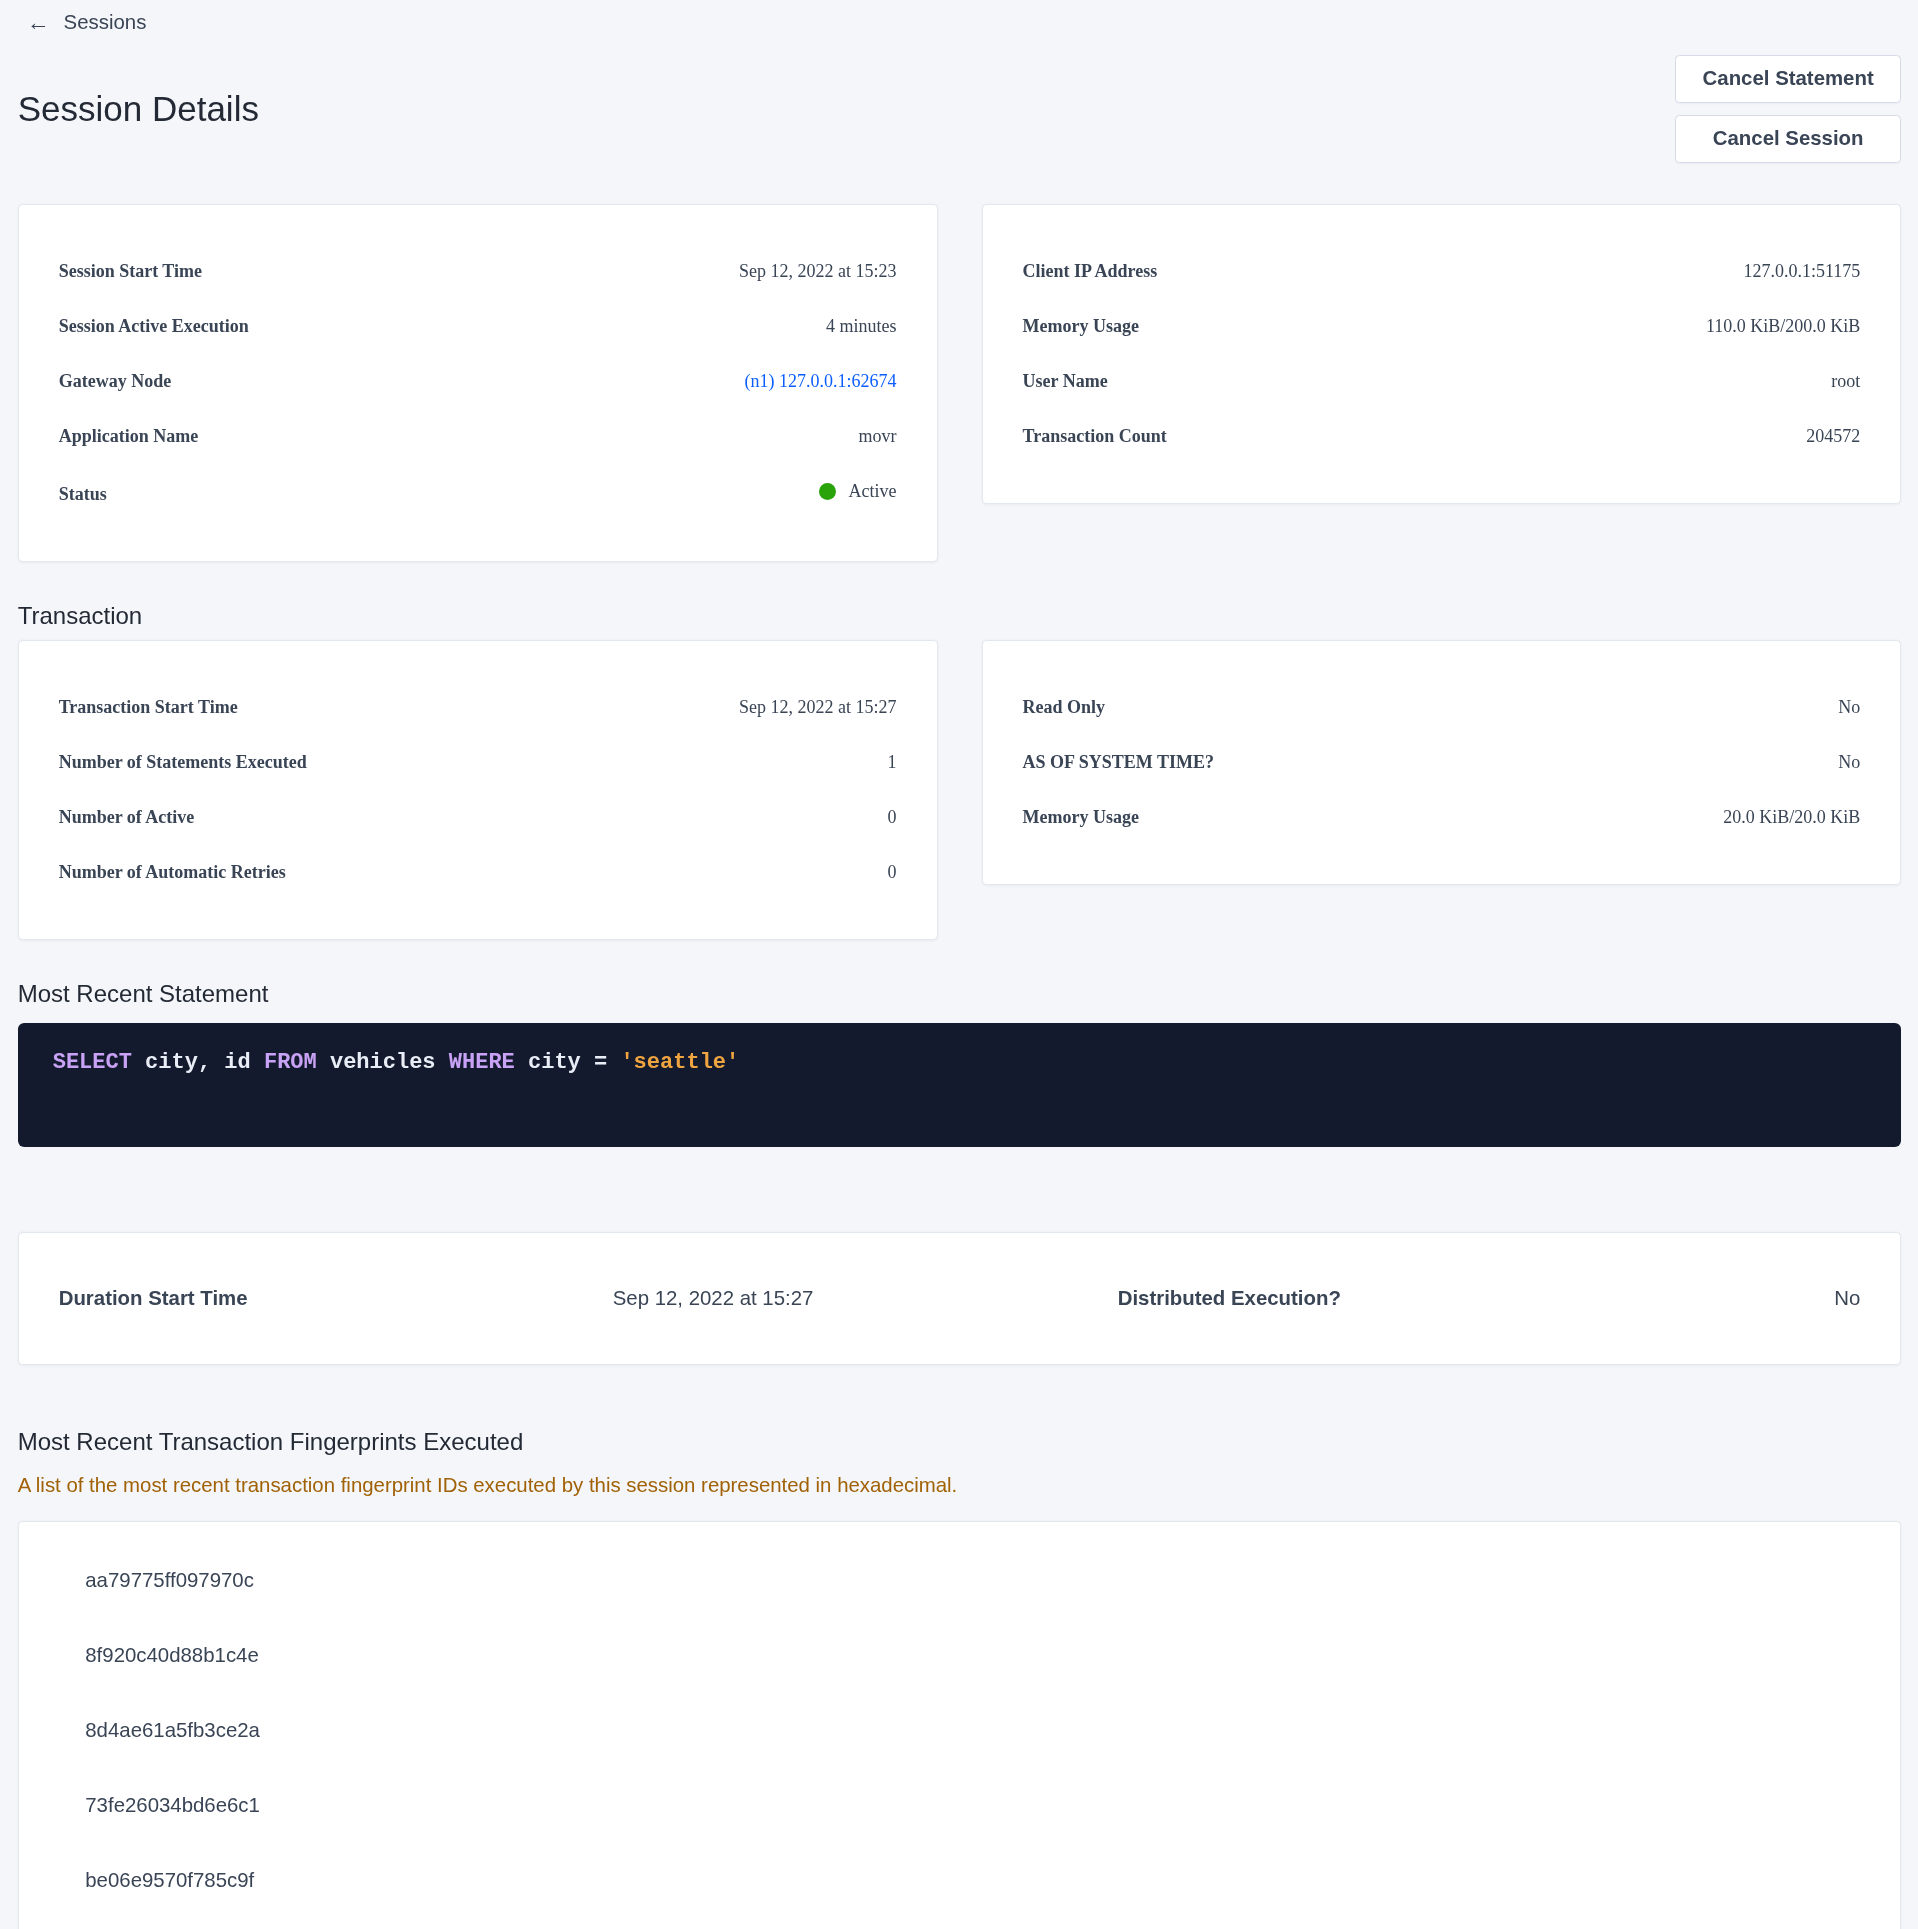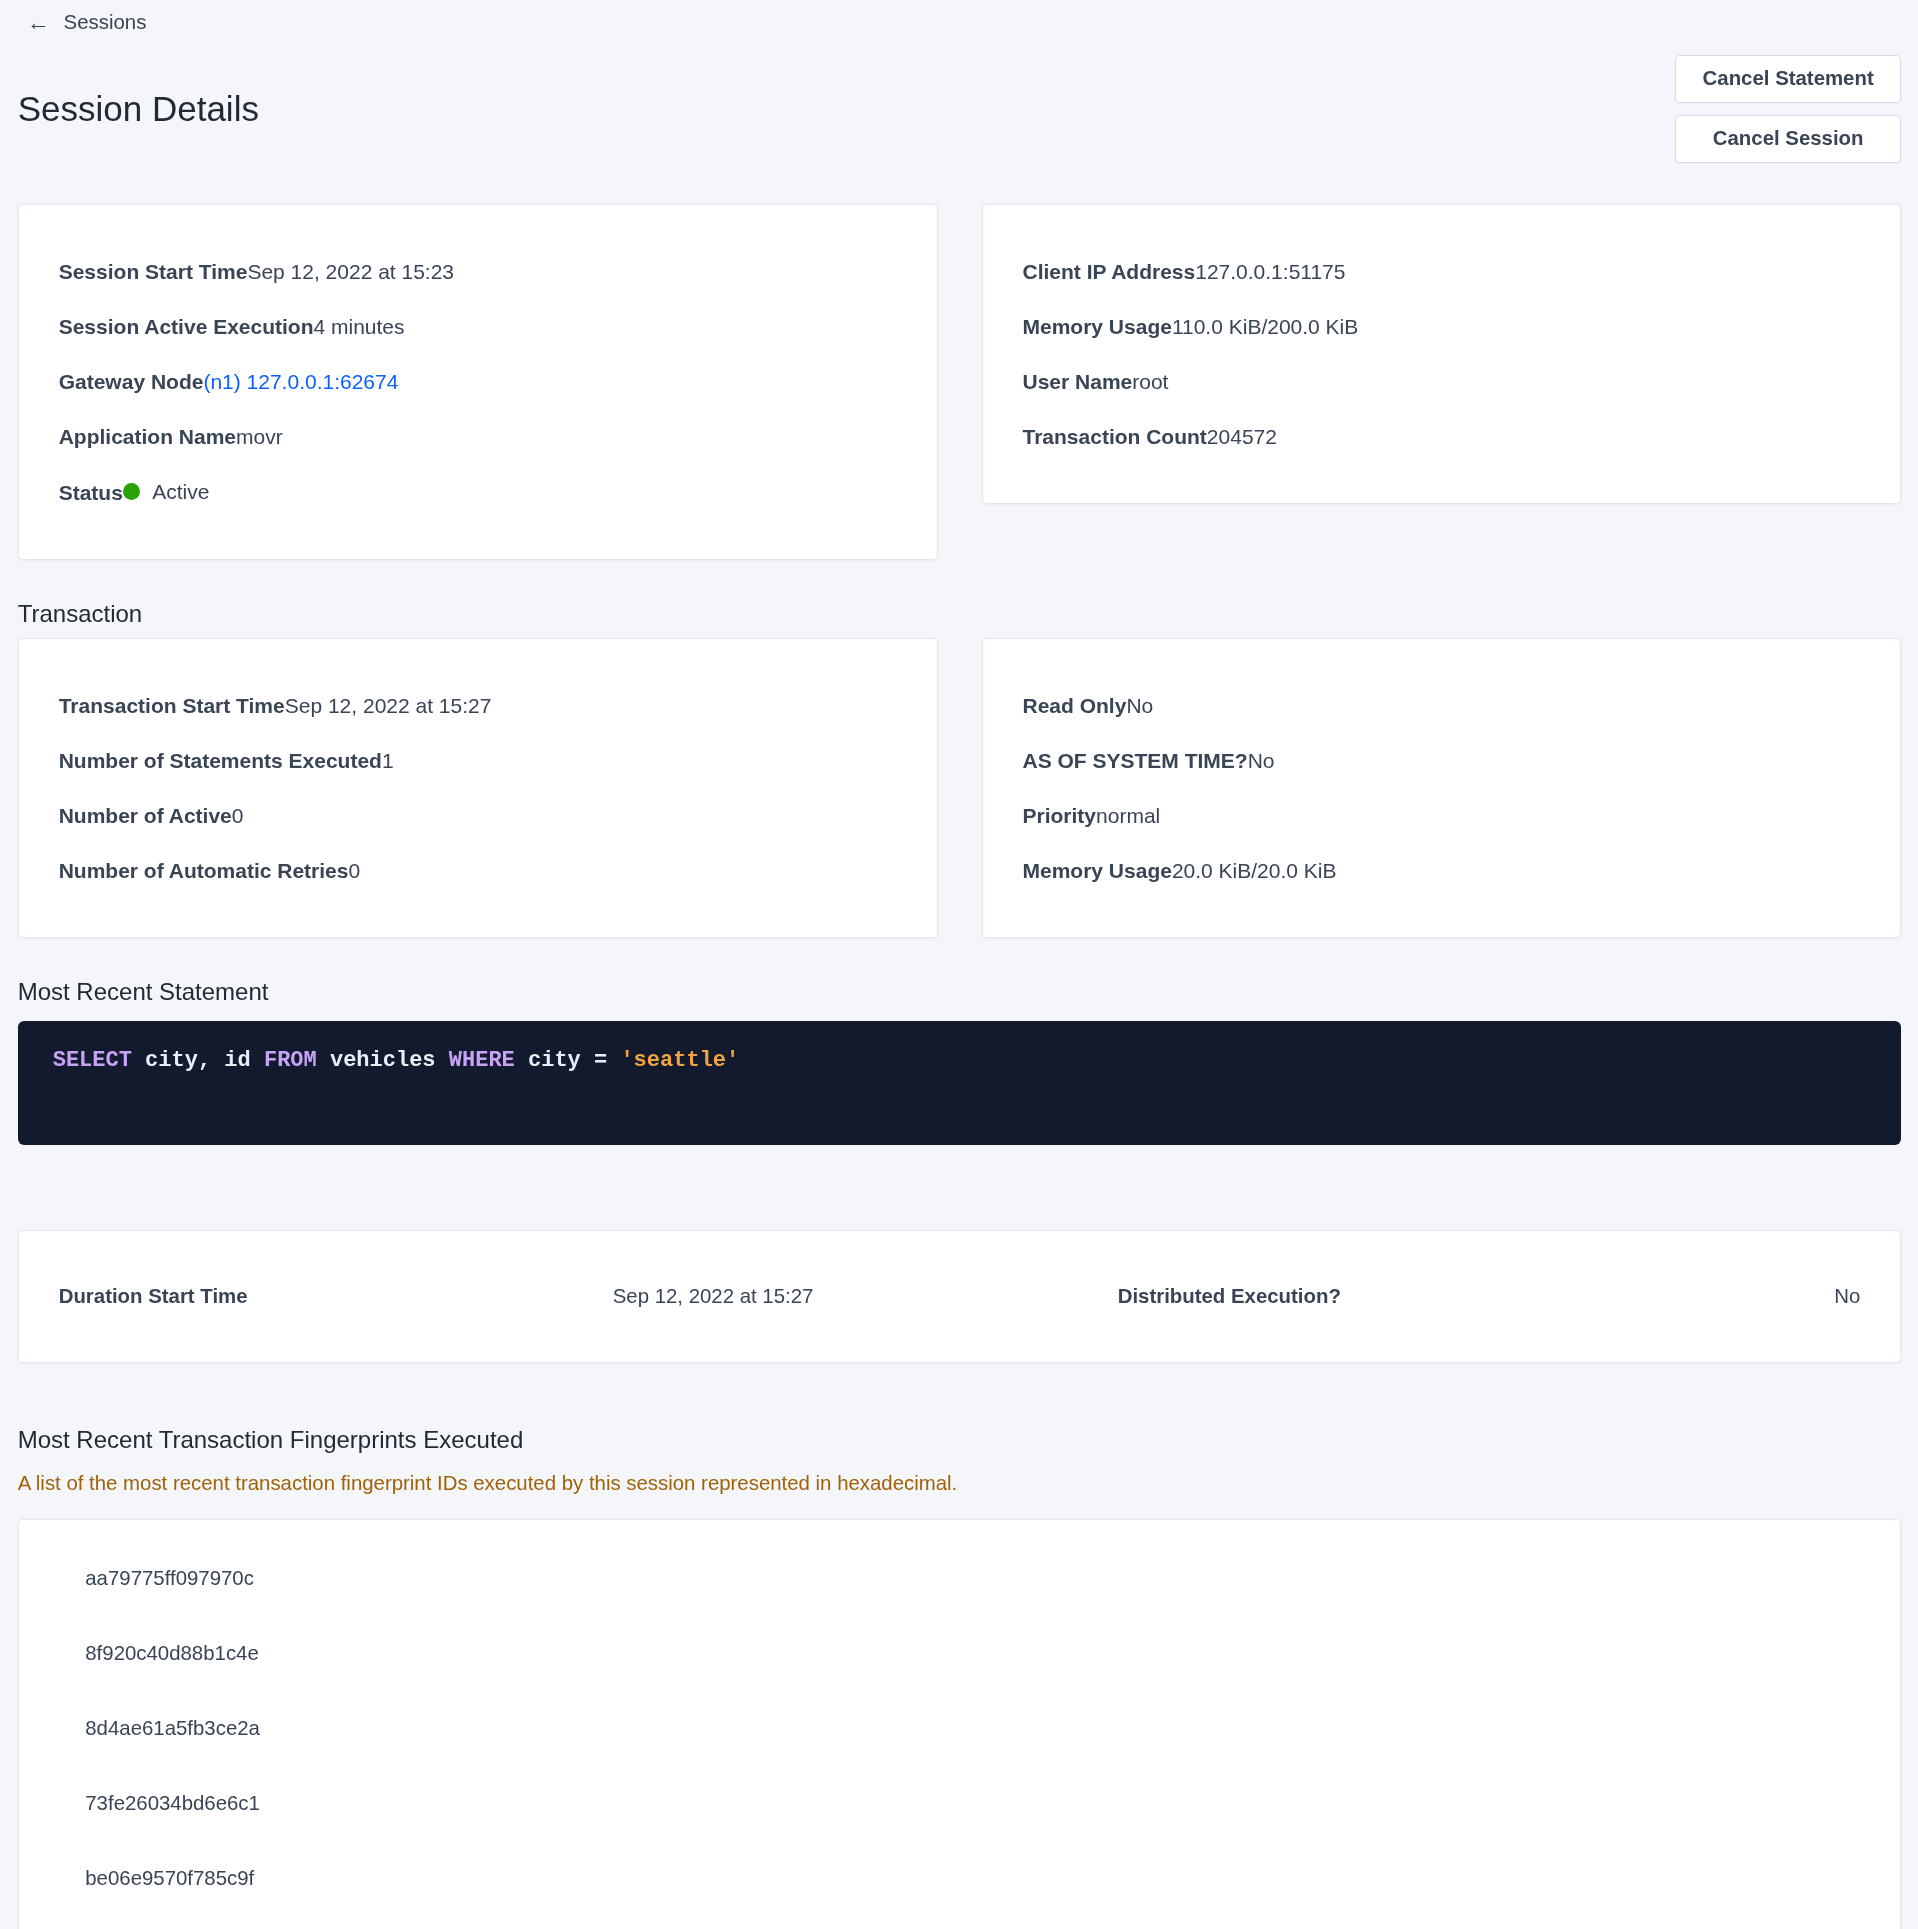--- a/index.html
+++ b/index.html
@@ -48,22 +48,22 @@
   
   .two-col{
     margin:41px 17.7px 0;display:grid;grid-template-columns:1fr 1fr;gap:44px;align-items:start;
   }
   .card{
     background:var(--card-bg);border:0.9px solid var(--card-border);border-radius:4.4px;
     box-shadow:0 0.9px 2.7px rgba(16,24,40,.05);
   }
   .kv-card{padding:39px 40px;}
   .kv-row{
-    display:flex;justify-content:flex-start;align-items:baseline;
-    padding:15px 0;font-size:21px;line-height:25px;
+    display:flex;justify-content:space-between;align-items:baseline;
+    padding:15px 0;font-size:18px;line-height:25px;font-family:Liberation Serif, serif;
   }
   .kv-label{font-weight:700;color:var(--label);}
   .kv-value{color:var(--value);text-align:right;}
   a.kv-link{color:var(--link);text-decoration:none;cursor:pointer;}
   .status-value{display:flex;align-items:center;gap:12.4px;}
   .status-dot{width:17px;height:17px;border-radius:50%;background:var(--status-active);display:inline-block;}
   
   .section-title{margin:39px 17.7px 0;font-size:24px;line-height:30px;font-weight:400;color:var(--heading);}
   .two-col.tight{margin-top:8.9px;}
   
@@ -181,24 +181,20 @@
   </div>
 
   <div class="card kv-card">
     <div class="kv-row">
       <span class="kv-label">Read Only</span>
       <span class="kv-value">No</span>
     </div>
     <div class="kv-row">
       <span class="kv-label">AS OF SYSTEM TIME?</span>
       <span class="kv-value">No</span>
-    </div>
-    <div class="kv-row">
-      <span class="kv-label">Priority</span>
-      <span class="kv-value">normal</span>
     </div>
     <div class="kv-row">
       <span class="kv-label">Memory Usage</span>
       <span class="kv-value">20.0 KiB/20.0 KiB</span>
     </div>
   </div>
 </div>
 
 <div class="section-title">Most Recent Statement</div>
 

